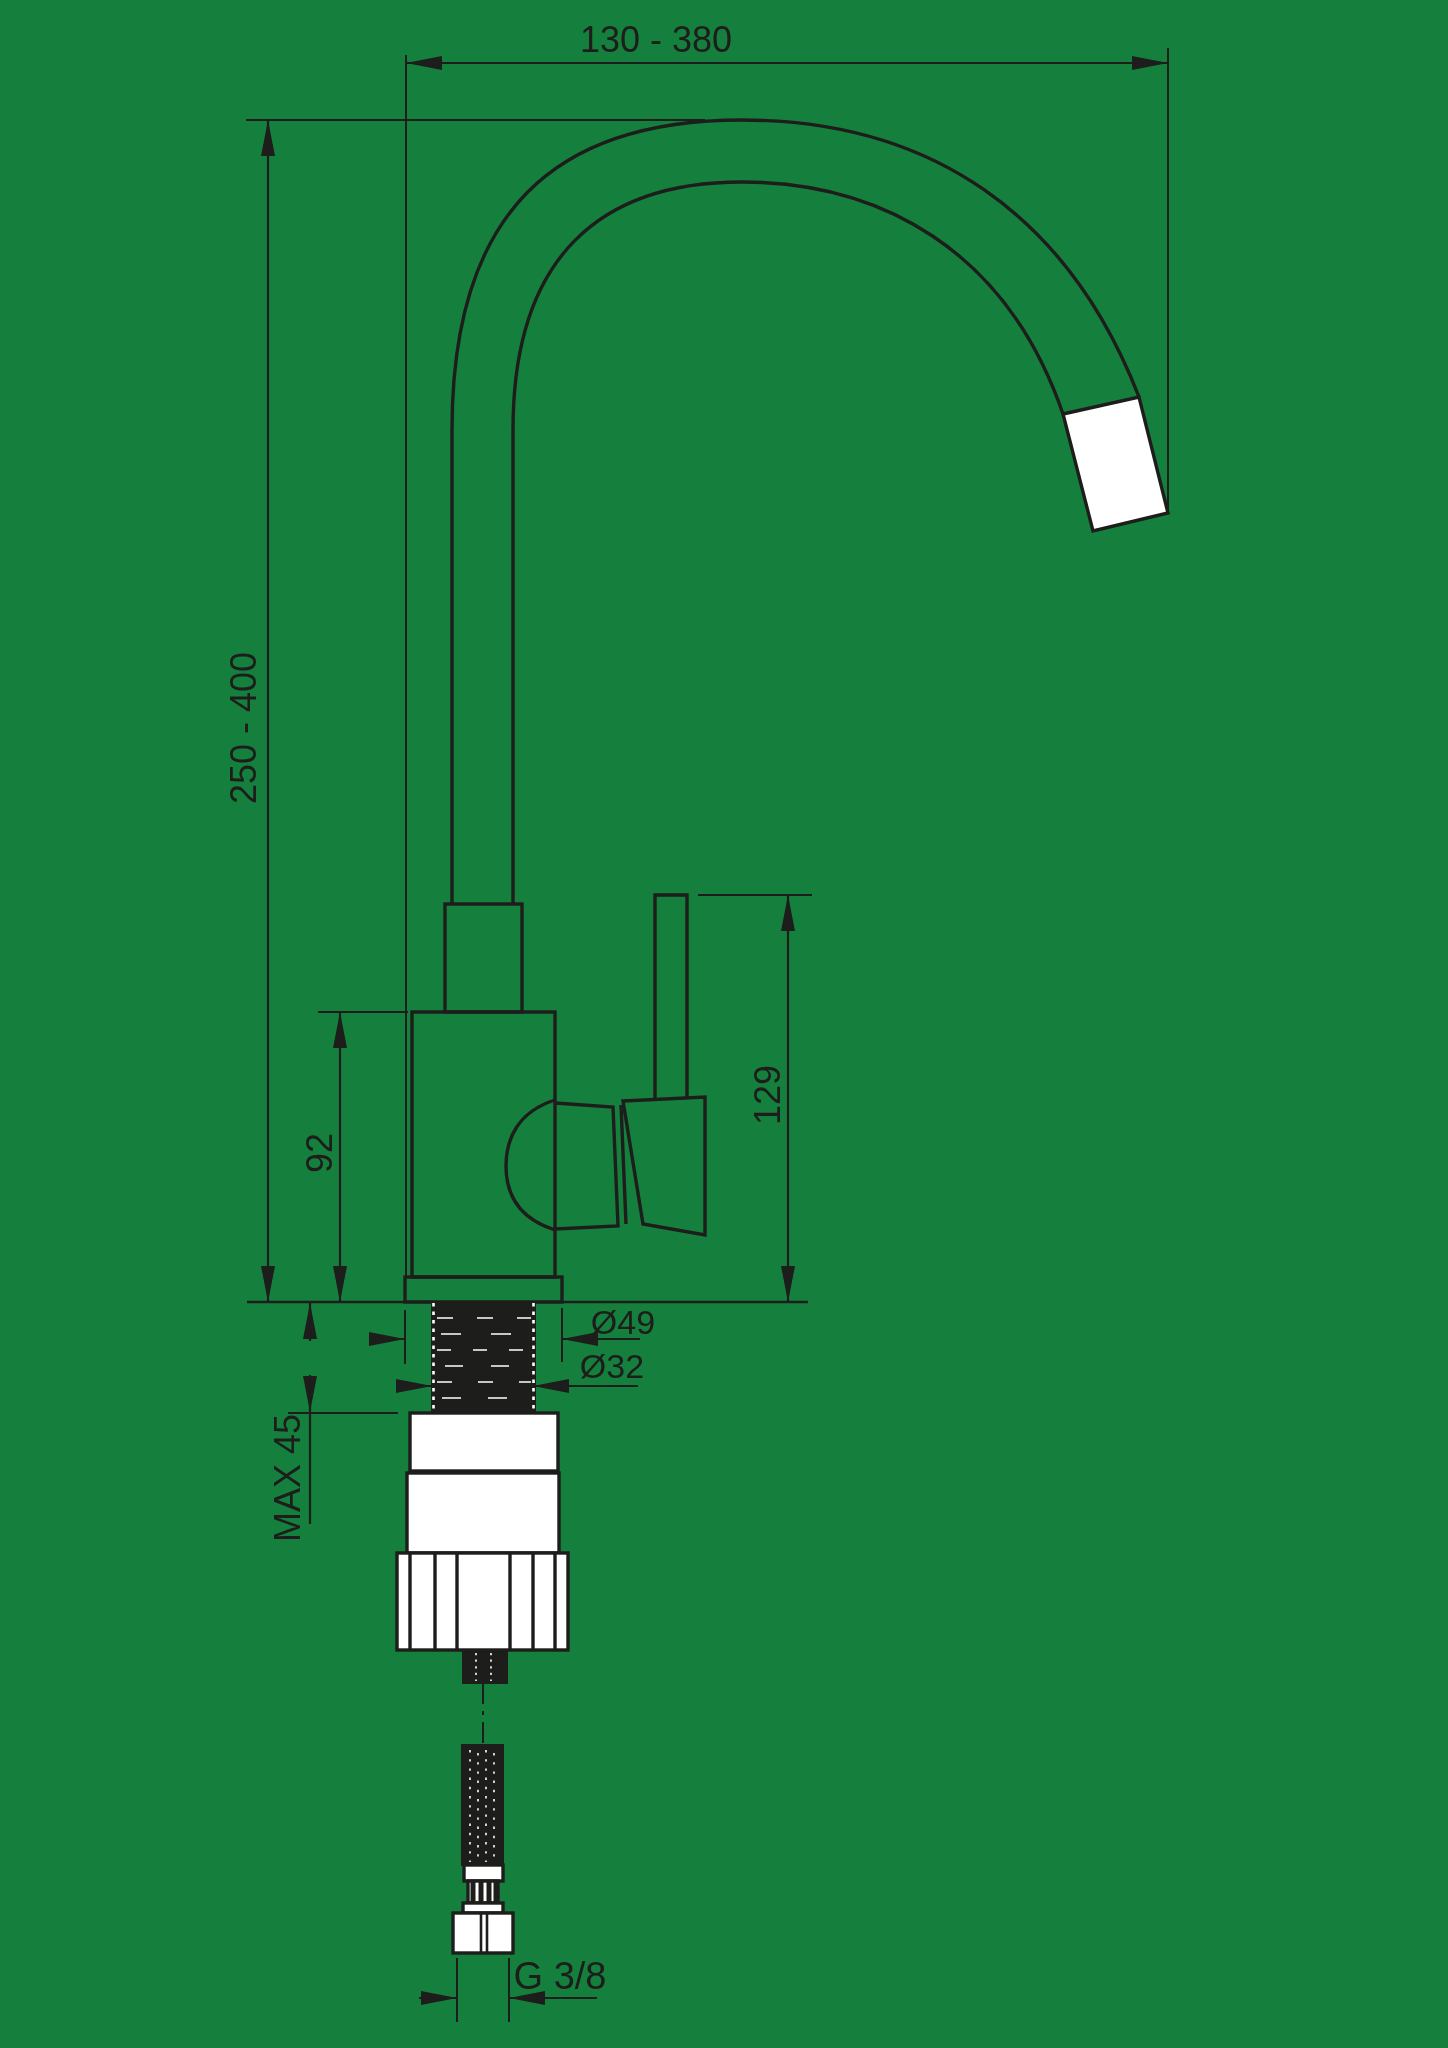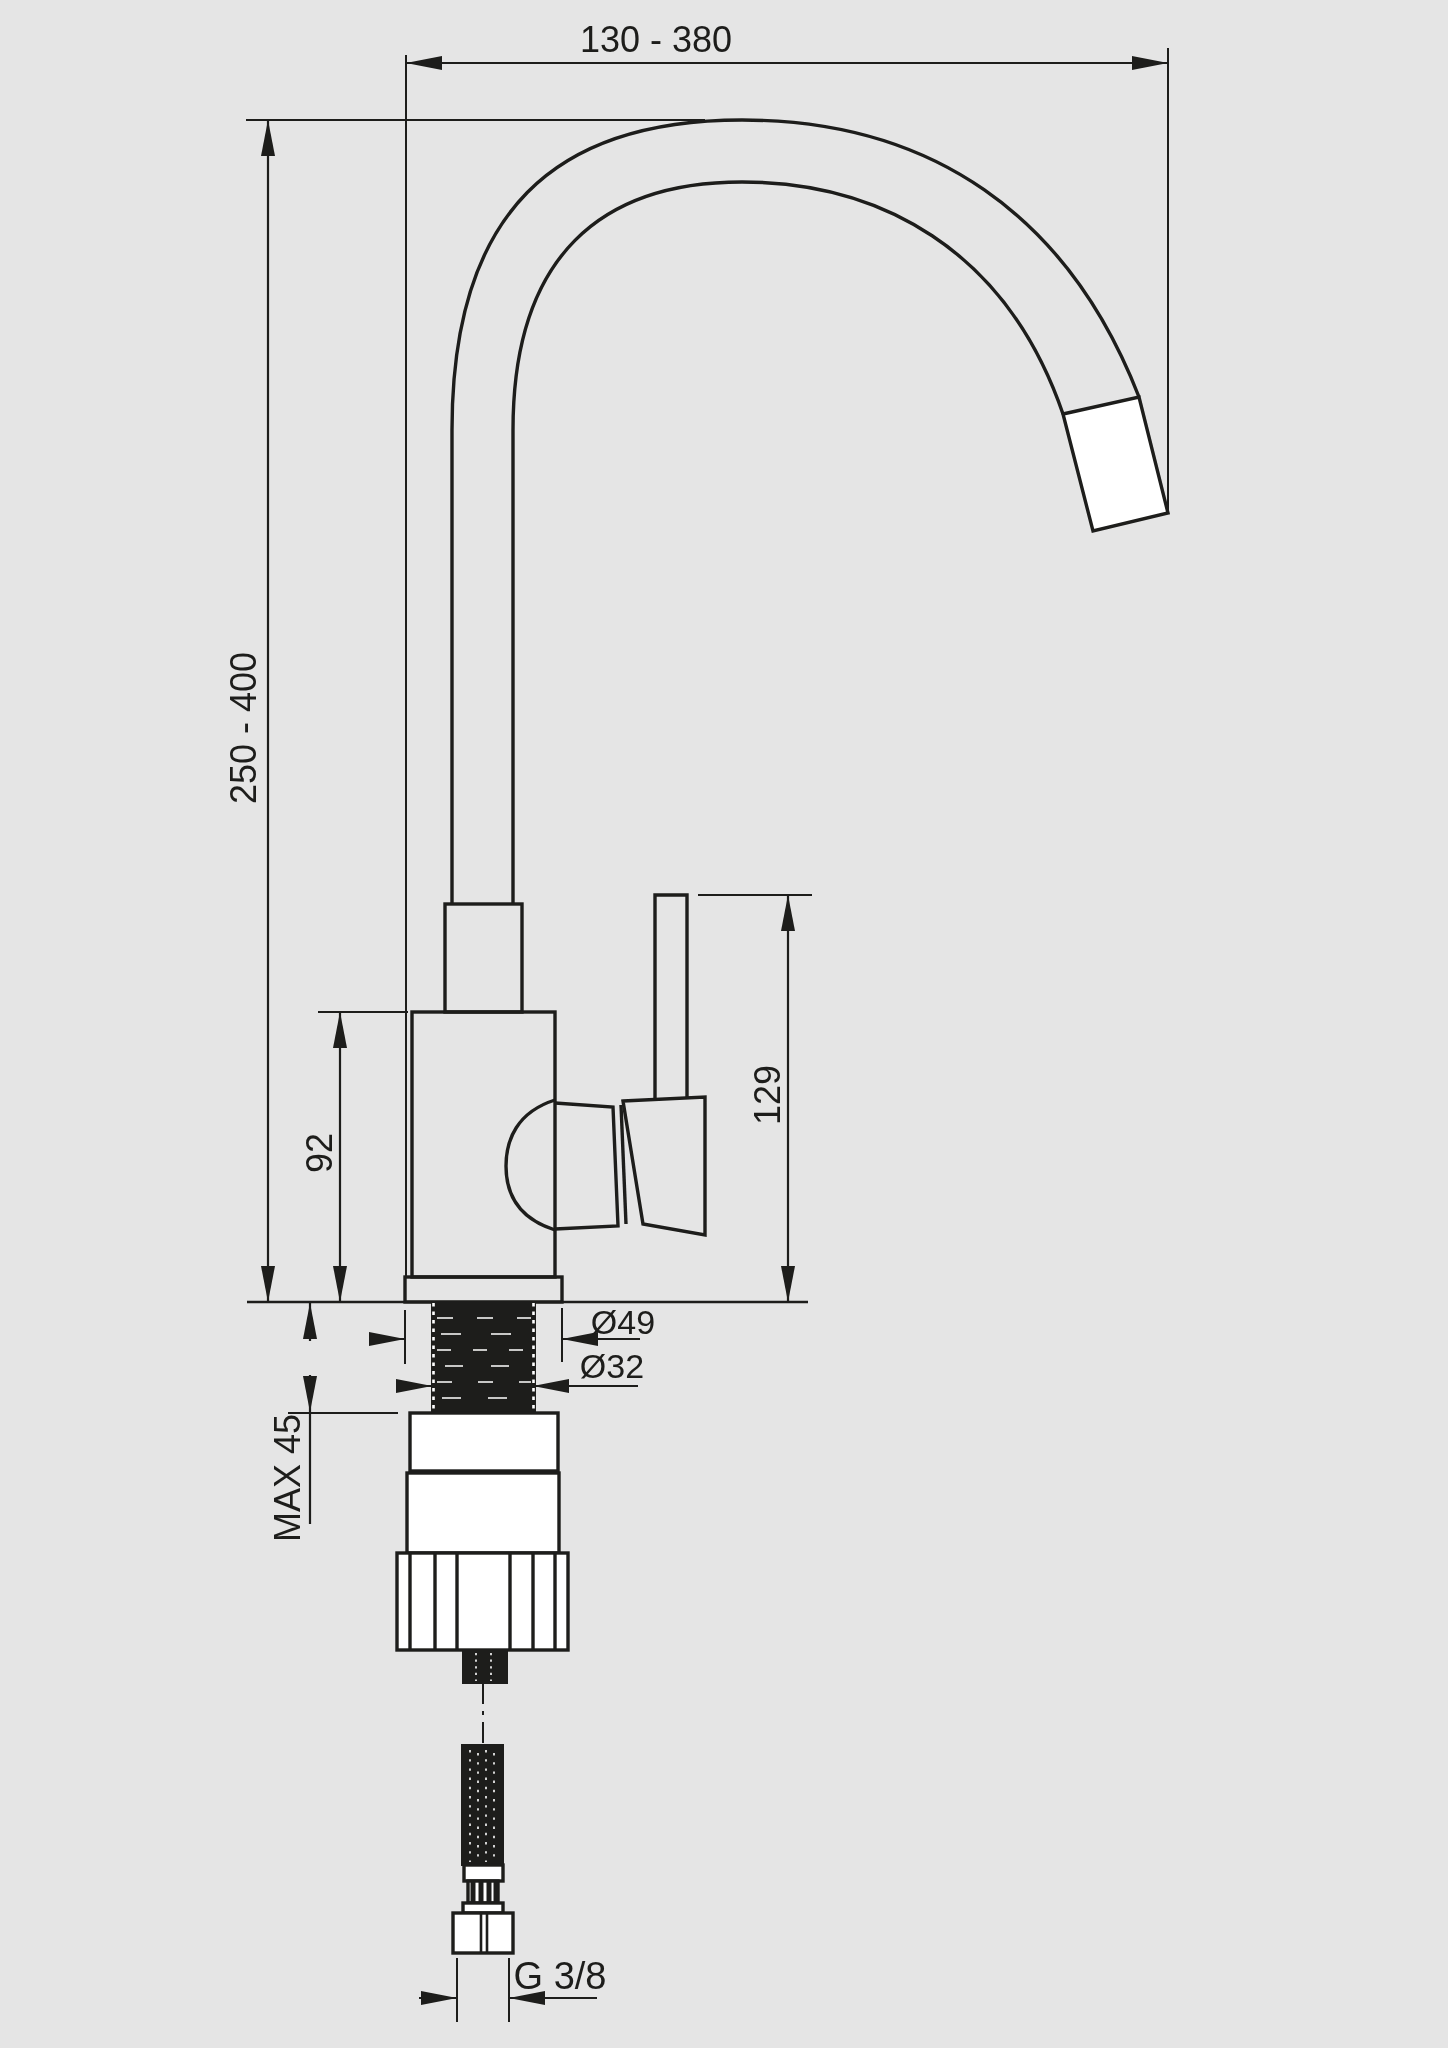--- a/index.html
+++ b/index.html
@@ -1,16 +1,16 @@
 <!DOCTYPE html>
 <html><head>
 <meta charset="utf-8">
 <style>
   html,body{margin:0;padding:0;background:#ffffff;}
-  .stage{width:1448px;height:2048px;position:relative;background:#e5e5e5;overflow:hidden;}
+  .stage{width:1448px;height:2048px;position:relative;background:#15803d;overflow:hidden;}
   svg{display:block;}
   text{font-family:"Liberation Sans","DejaVu Sans",sans-serif;fill:#1d1d1b;}
   .dim-text{font-size:36px;}
   .dia-text{font-size:34px;}
   .g-text{font-size:38px;}
   .outline{stroke:#1d1d1b;stroke-width:3.4;fill:none;stroke-linejoin:miter;}
   .outline-thin{stroke:#1d1d1b;stroke-width:2.6;fill:none;}
   .dim{stroke:#1d1d1b;stroke-width:2.2;fill:none;}
   .ext{stroke:#1d1d1b;stroke-width:2;fill:none;}
   .arrow{fill:#1d1d1b;stroke:none;}

